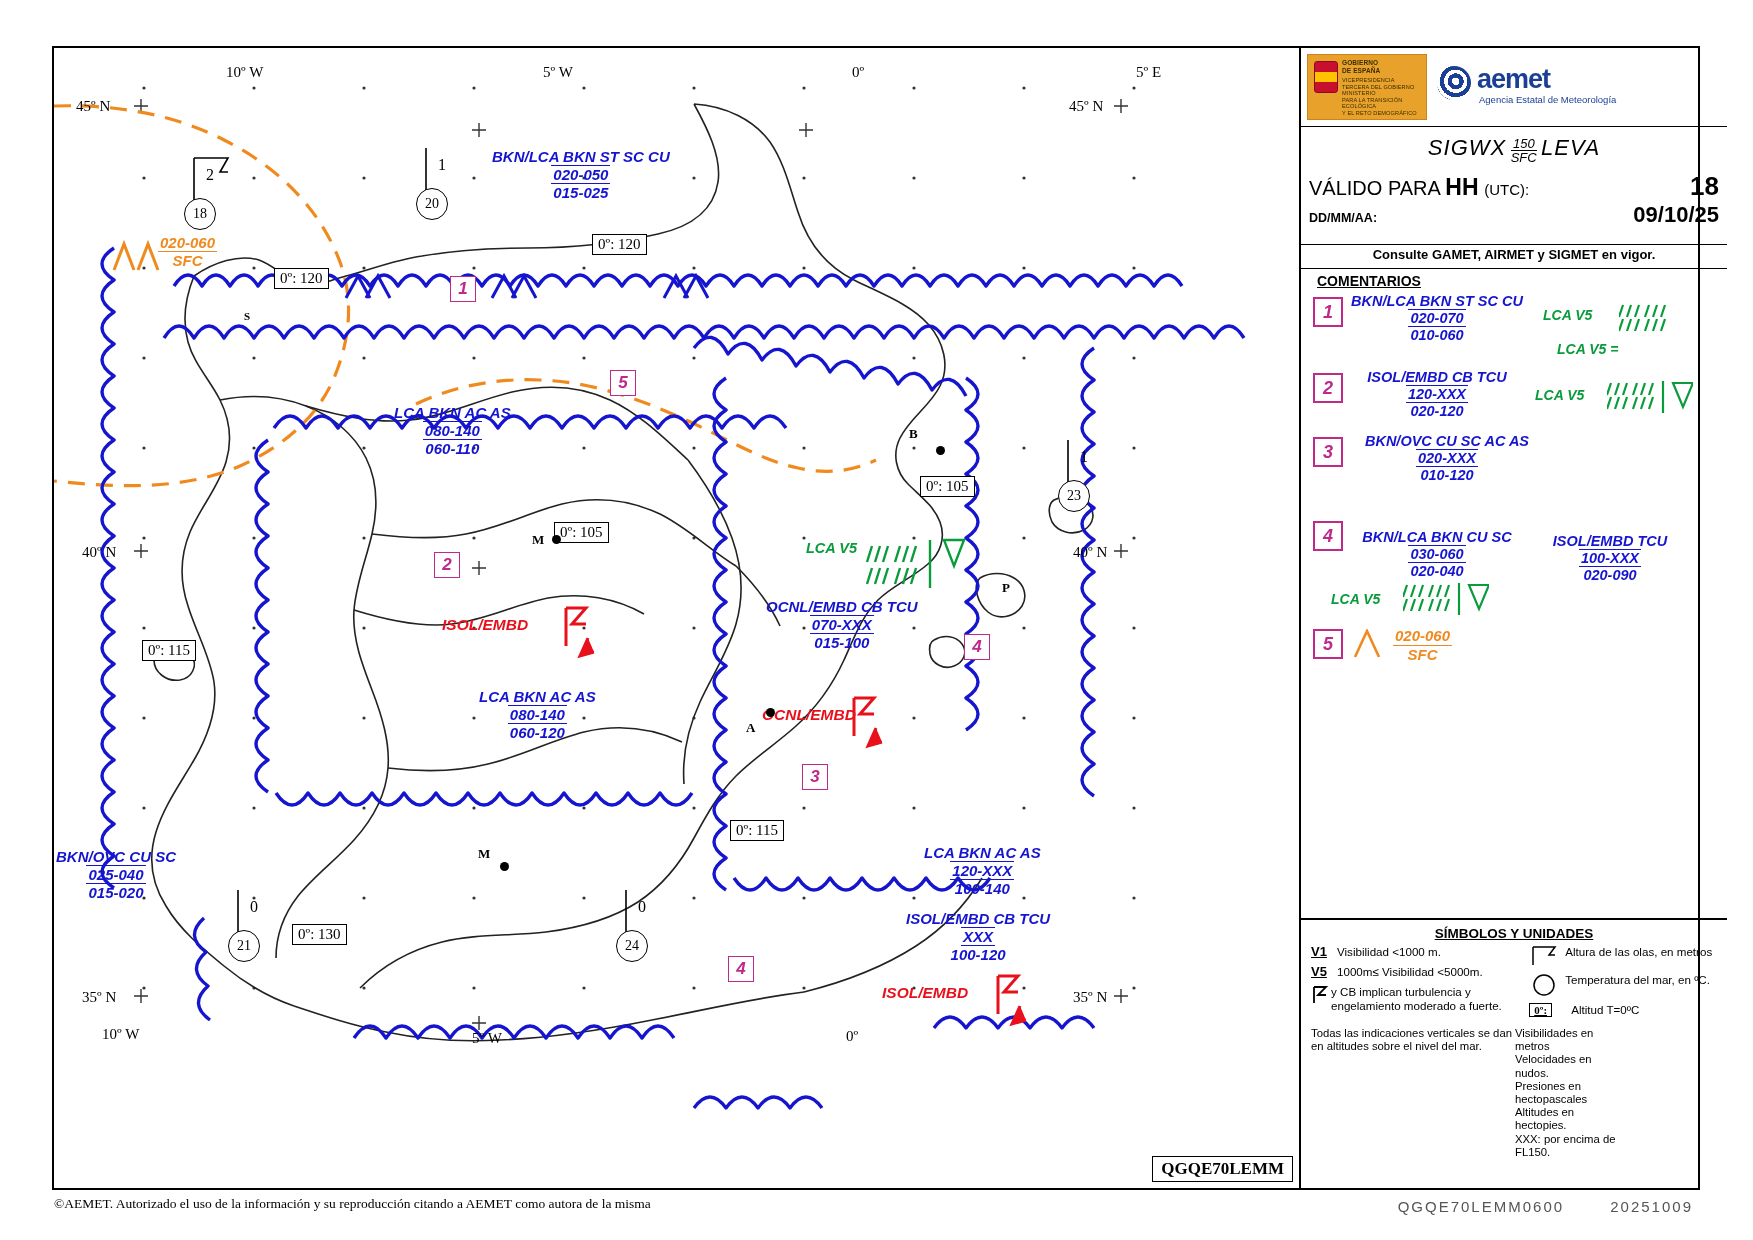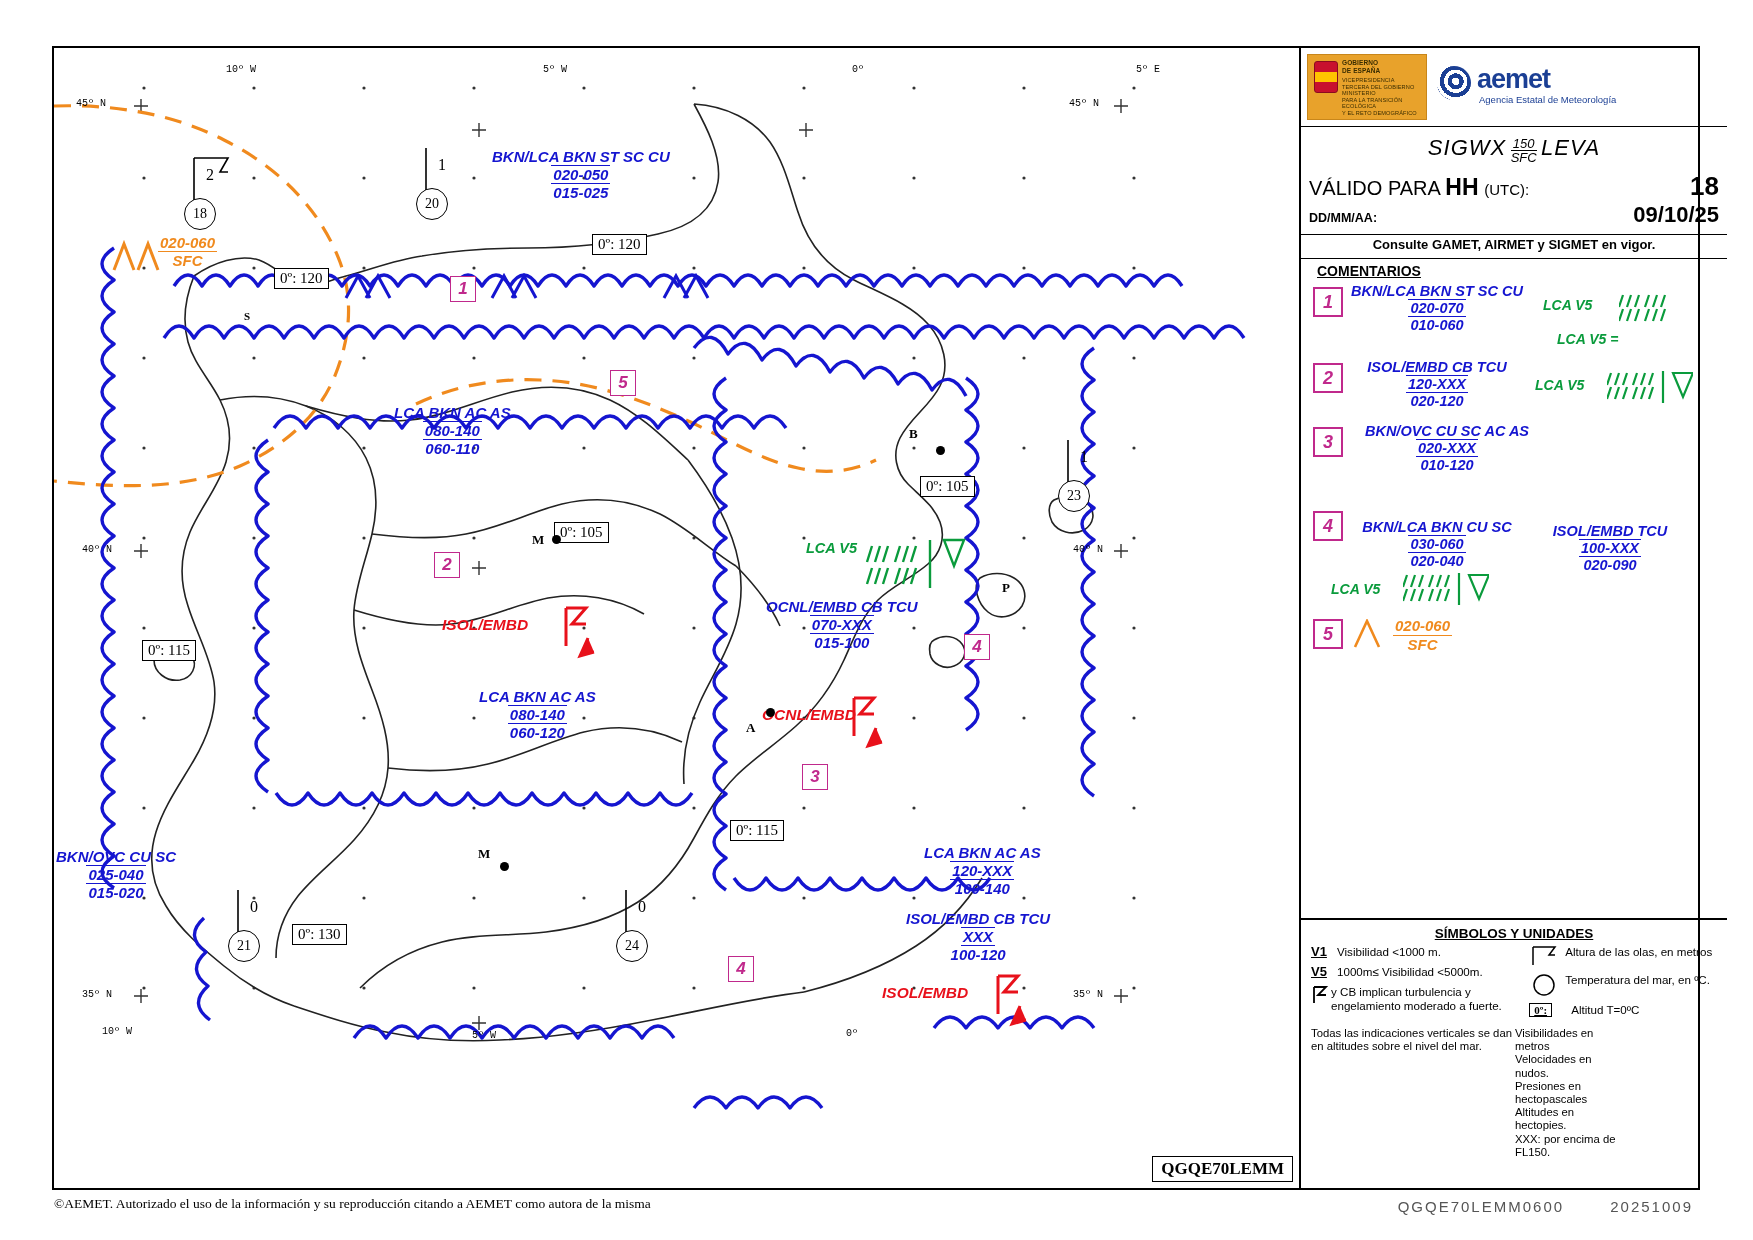--- a/index.html
+++ b/index.html
@@ -17,22 +17,22 @@
   .esc-shield{position:absolute;left:6px;top:6px;width:22px;height:30px;background:linear-gradient(#c8102e 0 33%,#ffc400 33% 66%,#c8102e 66% 100%);border:1px solid #8a0b20;border-radius:3px;}
   .esc-txt{position:absolute;left:34px;top:4px;font-size:6.5px;line-height:8px;color:#3a2d00;font-weight:bold;letter-spacing:.1px;}
   .aemet{position:absolute;left:136px;top:14px;width:250px;height:52px;}
   .aemet .swirl{position:absolute;left:0;top:4px;width:34px;height:34px;border-radius:50%;background:radial-gradient(circle at 55% 45%, #ffffff 0 14%, #1b3f94 14% 30%, #ffffff 30% 44%, #1b3f94 44% 60%, #ffffff 60% 72%, #1b3f94 72% 100%);}
   .aemet .word{position:absolute;left:40px;top:2px;font-size:27px;font-weight:bold;color:#1b3f94;letter-spacing:-1px;}
   .aemet .sub{position:absolute;left:42px;top:32px;font-size:9.5px;color:#1b3f94;}
 
   .sigwx-line{position:relative;height:42px;border-bottom:0;text-align:center;}
   .sigwx-line .t{font-size:22px;font-style:italic;letter-spacing:1px;}
   .frac{display:inline-block;vertical-align:middle;text-align:center;font-size:13px;font-style:italic;line-height:13px;}
-  .frac .num{border-bottom:1.4px solid #000;padding:0 2px;}
-  .valid-box{position:relative;border-bottom:1px solid #000;padding:2px 8px 6px 8px;}
+  .frac .num{border-bottom:1.4px solid #000;padding:0 2px;text-align:right;}
+  .valid-box{position:relative;border-bottom:1px solid #000;padding:2px 8px 16px 8px;}
   .valid-row{display:flex;align-items:baseline;justify-content:flex-start;}
   .valid-row .lbl{font-size:20px;}
   .valid-row .lbl b{font-size:23px;}
   .valid-row .small{font-size:12.5px;font-weight:bold;}
   .valid-row .val{font-size:26px;font-weight:bold;margin-left:auto;}
   .valid-row .val2{font-size:22px;font-weight:bold;margin-left:auto;}
   .note{font-size:11.5px;line-height:13.4px;padding:6px 8px 2px 8px;text-align:justify;}
   .consulta{font-size:13px;font-weight:bold;text-align:center;padding:2px 4px 6px 4px;border-bottom:1px solid #000;}
 
   .com-title{font-size:14px;font-weight:bold;text-decoration:underline;padding:4px 0 2px 16px;}
@@ -57,21 +57,21 @@
   
   .mi{position:absolute;}
   .blue{color:#1515d0;font-style:italic;font-weight:bold;font-size:15px;line-height:17px;text-align:center;white-space:nowrap;}
   .blue .u{border-top:1.7px solid #1515d0;border-bottom:1.7px solid #1515d0;display:inline-block;padding:0 2px;}
   .red{color:#e8111b;font-style:italic;font-weight:bold;font-size:15.5px;white-space:nowrap;}
   .orange{color:#f08a1e;font-style:italic;font-weight:bold;font-size:15px;line-height:17px;text-align:center;}
   .orange .b{border-bottom:1.7px solid #f08a1e;display:inline-block;padding:0 2px;}
   .green-m{color:#0a9b3c;font-style:italic;font-weight:bold;font-size:14.5px;white-space:nowrap;}
   .zerobox{border:1.4px solid #000;background:#fff;font-size:15px;padding:1px 5px;white-space:nowrap;font-family:"Liberation Serif",serif;}
   .magbox{border:1.7px solid #c0298c;color:#c0298c;font-size:17px;font-style:italic;font-weight:bold;width:24px;height:24px;display:flex;align-items:center;justify-content:center;background:#fff;}
-  .coordlbl{font-size:10px;font-family:Liberation Mono, monospace;white-space:nowrap;}
+  .coordlbl{font-size:15px;font-family:Liberation Serif, serif;white-space:nowrap;}
   .seacircle{width:30px;height:30px;border:1.6px solid #000;border-radius:50%;background:#fff;display:flex;align-items:center;justify-content:center;font-size:14px;font-family:"Liberation Serif",serif;}
   .citylbl{font-size:13px;font-family:"Liberation Serif",serif;font-weight:bold;}
   .citydot{width:9px;height:9px;border-radius:50%;background:#000;}
   .idbox{position:absolute;right:6px;bottom:6px;border:1.6px solid #000;background:#fff;font-size:17px;font-weight:bold;padding:2px 8px;font-family:"Liberation Serif",serif;}
 
   .footer{position:absolute;left:54px;top:1196px;font-size:13.5px;font-family:"Liberation Serif",serif;}
   .footer-r{position:absolute;right:60px;top:1198px;font-size:15px;color:#555;letter-spacing:2px;}
   .footer-r span{margin-left:40px;}
   svg{display:block;}
 </style>

